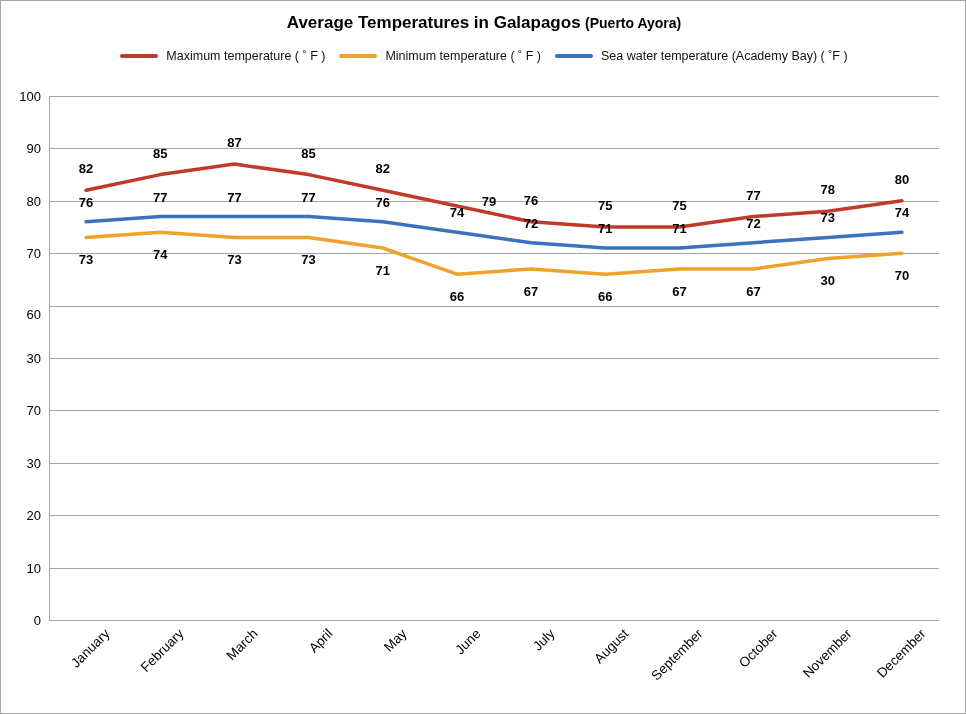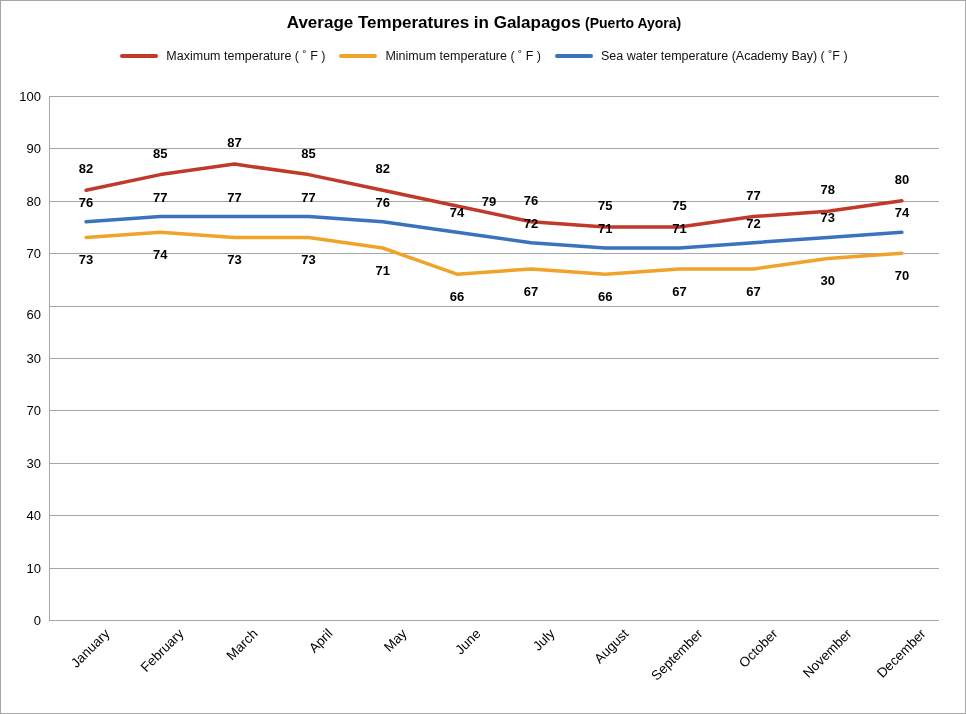--- a/index.html
+++ b/index.html
@@ -161,21 +161,21 @@
 
   <div id="plot">
     <div id="grid-lines">
         <div class="gridline" style="top: 524px;">
           <span class="axis-label" style="top: 0px;">0</span>
         </div>
         <div class="gridline" style="top: 471.6px;">
           <span class="axis-label" style="top: 0px;">10</span>
         </div>
         <div class="gridline" style="top: 419.2px;">
-          <span class="axis-label" style="top: 0px;">40</span>
+          <span class="axis-label" style="top: 0px;">20</span>
         </div>
         <div class="gridline" style="top: 366.8px;">
           <span class="axis-label" style="top: 0px;">30</span>
         </div>
         <div class="gridline" style="top: 314.4px;">
           <span class="axis-label" style="top: 0px;">70</span>
         </div>
         <div class="gridline" style="top: 262px;">
           <span class="axis-label" style="top: 0px;">30</span>
         </div>

